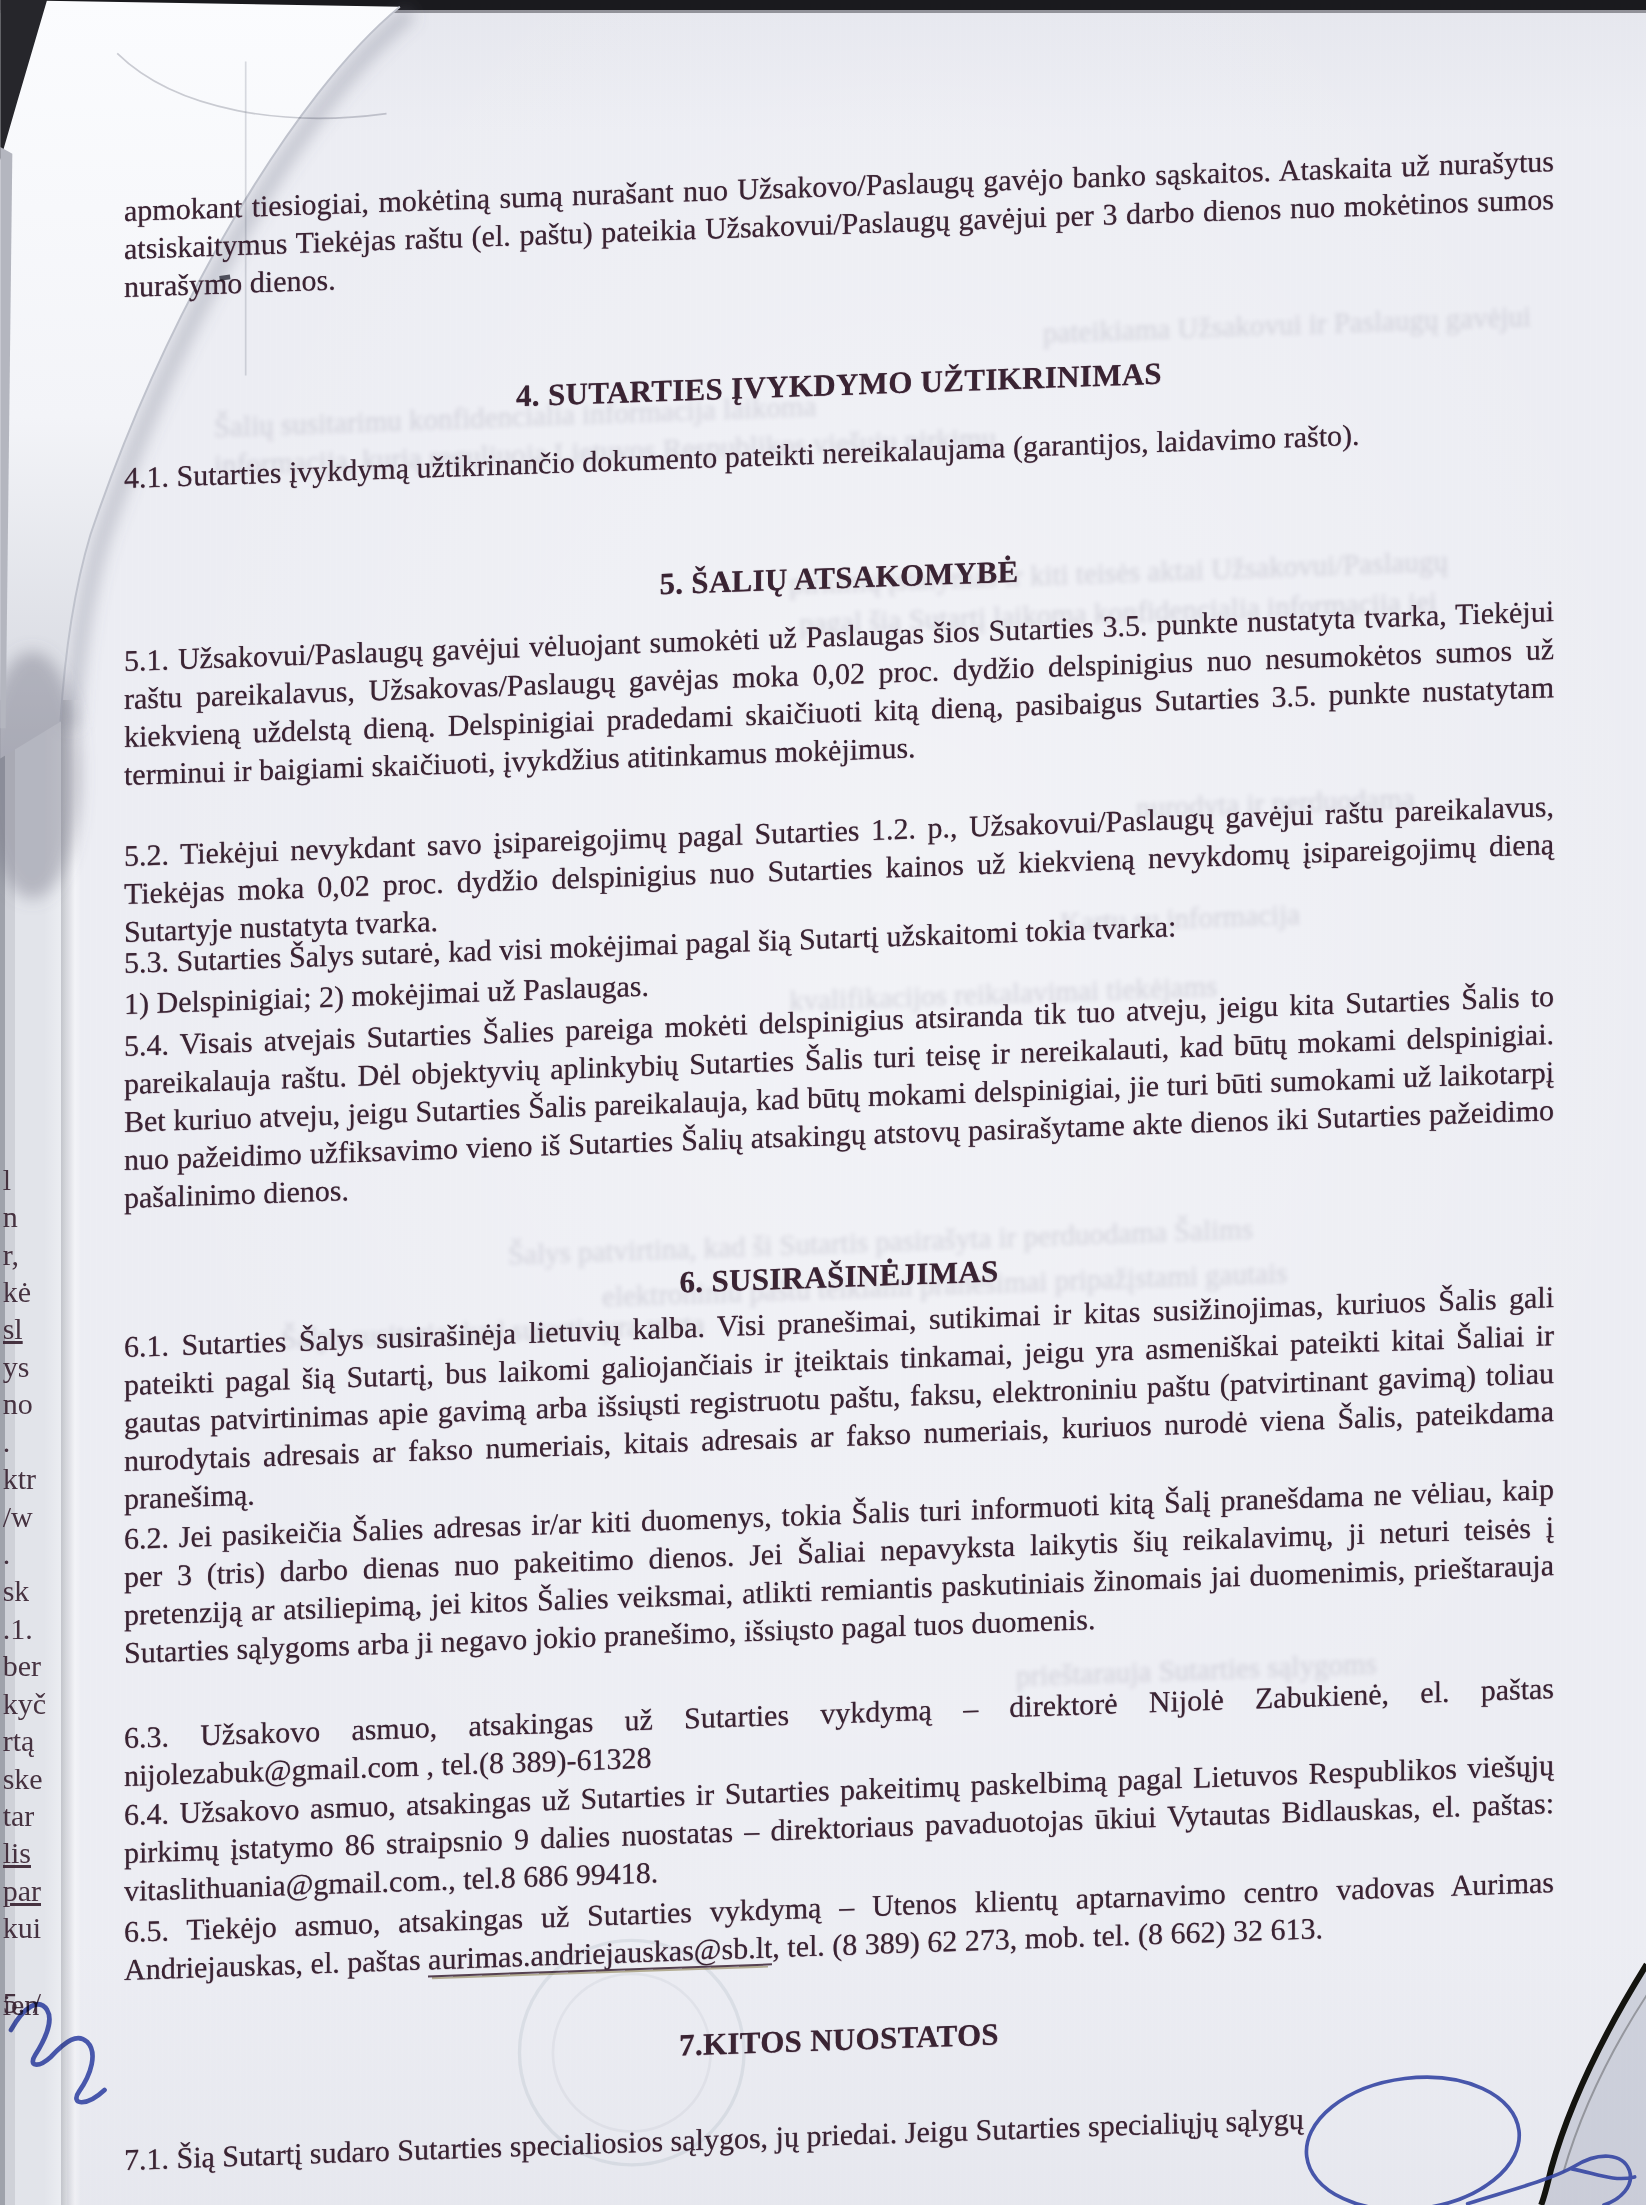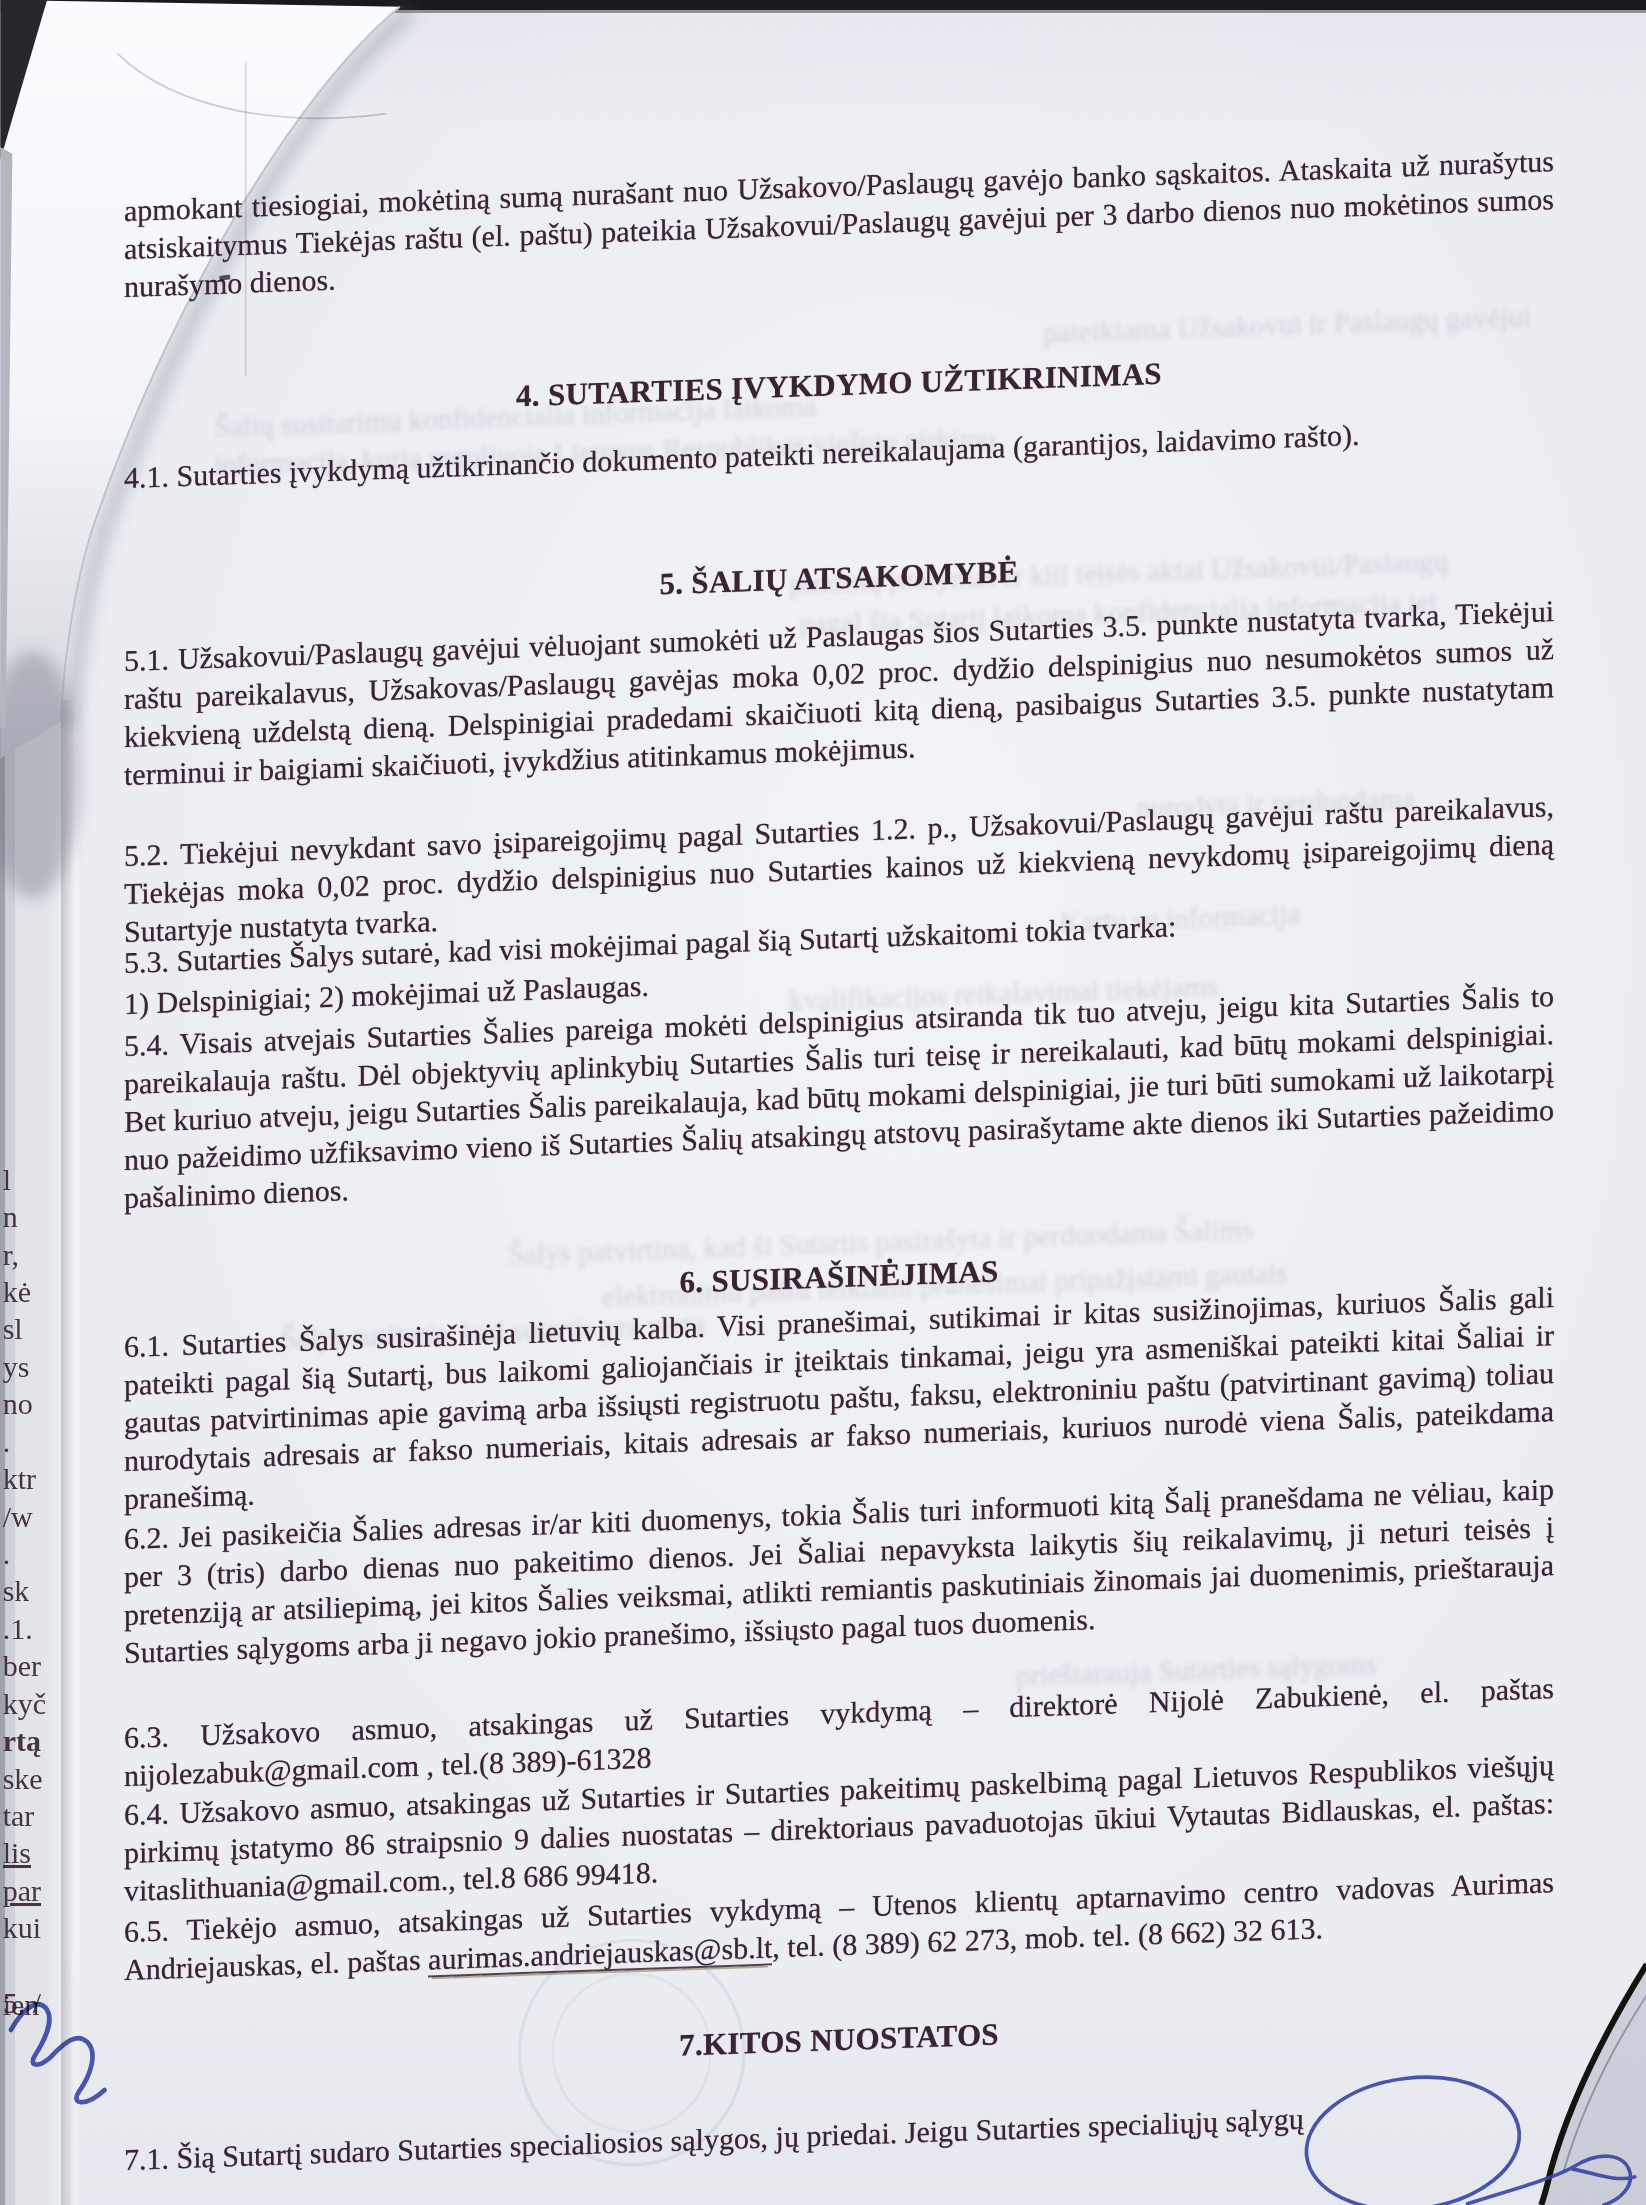--- a/index.html
+++ b/index.html
@@ -49,32 +49,32 @@
   <div class="topstrip"></div>
   <div class="topstrip2"></div>
 
   <div class="under-strip"></div>
   <div class="edge-shadow"></div>
   <div id="margin-fragments">
       <span class="frag" style="top: 1163px;">l</span>
       <span class="frag" style="top: 1200px;">n</span>
       <span class="frag" style="top: 1238px;">r,</span>
       <span class="frag" style="top: 1275px;">kė</span>
-      <span class="frag" style="top: 1312px;">sl</span>
+      <span class="frag" style="top: 1312px; text-decoration: underline;">sl</span>
       <span class="frag" style="top: 1350px;">ys</span>
       <span class="frag" style="top: 1387px;">no</span>
       <span class="frag" style="top: 1425px;">.</span>
       <span class="frag" style="top: 1462px;">ktr</span>
       <span class="frag" style="top: 1500px;">/w</span>
       <span class="frag" style="top: 1537px;">.</span>
       <span class="frag" style="top: 1574px; text-align: center;">sk</span>
       <span class="frag" style="top: 1612px;">.1.</span>
       <span class="frag" style="top: 1649px; text-align: center;">ber</span>
       <span class="frag" style="top: 1687px;">kyč</span>
-      <span class="frag" style="top: 1724px; font-weight: bold;">rtą</span>
+      <span class="frag" style="top: 1724px;">rtą</span>
       <span class="frag" style="top: 1762px;">ske</span>
       <span class="frag" style="top: 1799px;">tar</span>
       <span class="frag" style="top: 1836px; text-decoration: underline;">lis</span>
       <span class="frag" style="top: 1874px; text-decoration: underline;">par</span>
       <span class="frag" style="top: 1911px;">kui</span>
       <span class="frag" style="top: 1988px;">ien</span>
       <span class="frag" style="top: 1986px;">5. /</span>
     </div>
 
   <svg id="fold-layer" class="layer" width="1647" height="2205" viewBox="0 0 2464 3300">

